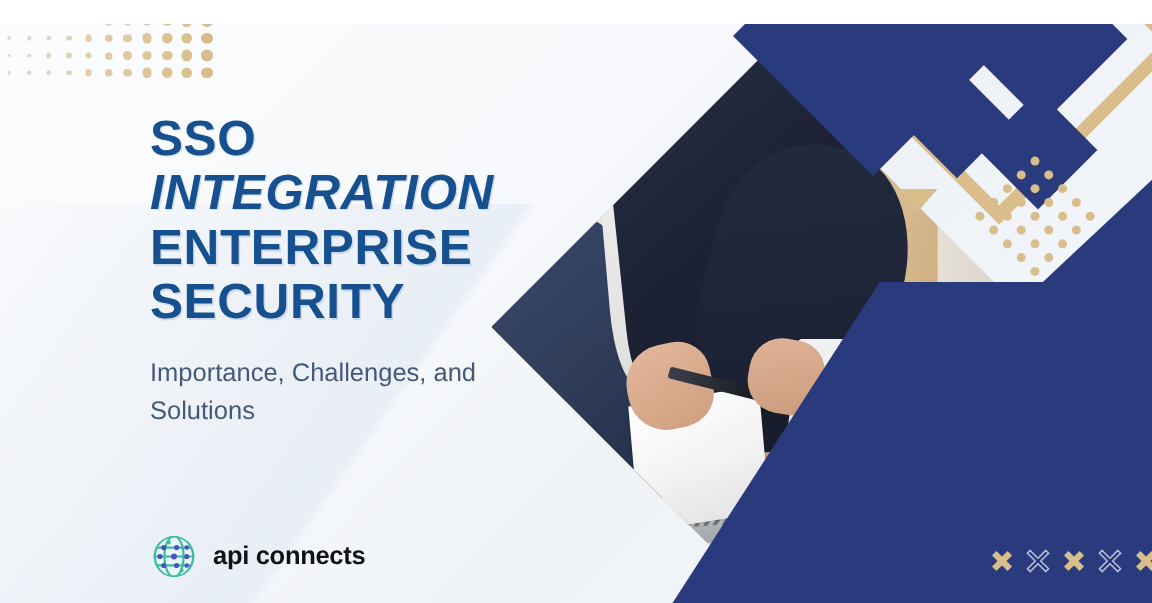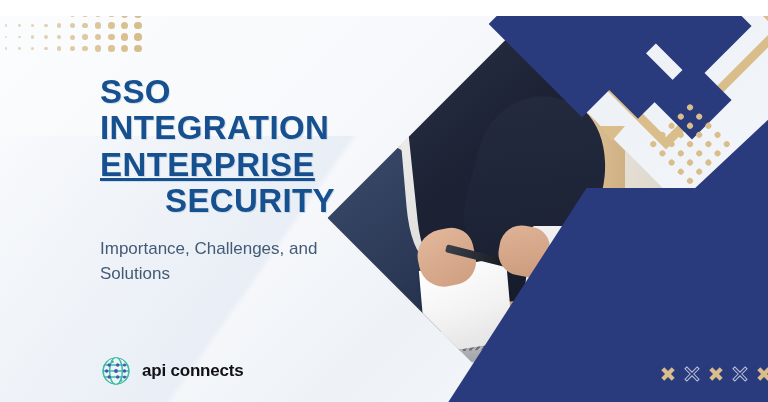--- a/index.html
+++ b/index.html
@@ -429,23 +429,23 @@
       </svg>
       <svg viewBox="0 0 20 20" class="xmark">
         <line x1="3.5" y1="3.5" x2="16.5" y2="16.5" stroke="#d9be8c" stroke-width="5.2" stroke-linecap="butt"></line>
         <line x1="16.5" y1="3.5" x2="3.5" y2="16.5" stroke="#d9be8c" stroke-width="5.2" stroke-linecap="butt"></line>
       </svg>
     </div>
 
   <div class="content">
     <h1 class="headline" id="headline">
         <span style="display: block;">SSO</span>
-        <span style="display: block;">INTEGRATION</span>
-        <span style="display: block; text-decoration: underline;">ENTERPRISE</span>
-        <span style="display: block; text-align: center;">SECURITY</span>
+        <span style="display: block; font-style: italic;">INTEGRATION</span>
+        <span style="display: block;">ENTERPRISE</span>
+        <span style="display: block;">SECURITY</span>
       </h1>
     <p class="subtitle">Importance, Challenges, and Solutions</p>
   </div>
 
   <div class="logo">
     <span class="logo-mark">
       <svg viewBox="0 0 40 40" width="34" height="34" aria-hidden="true">
         <defs>
           <clipPath id="globeClip">
               <circle cx="20" cy="20" r="16"></circle>

